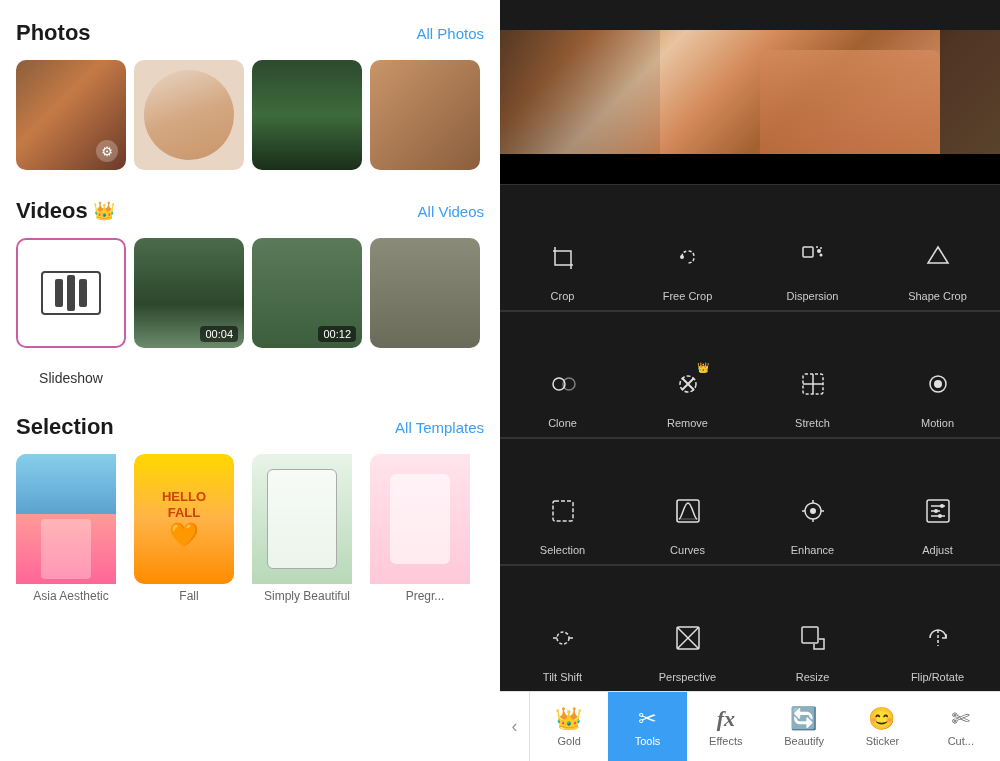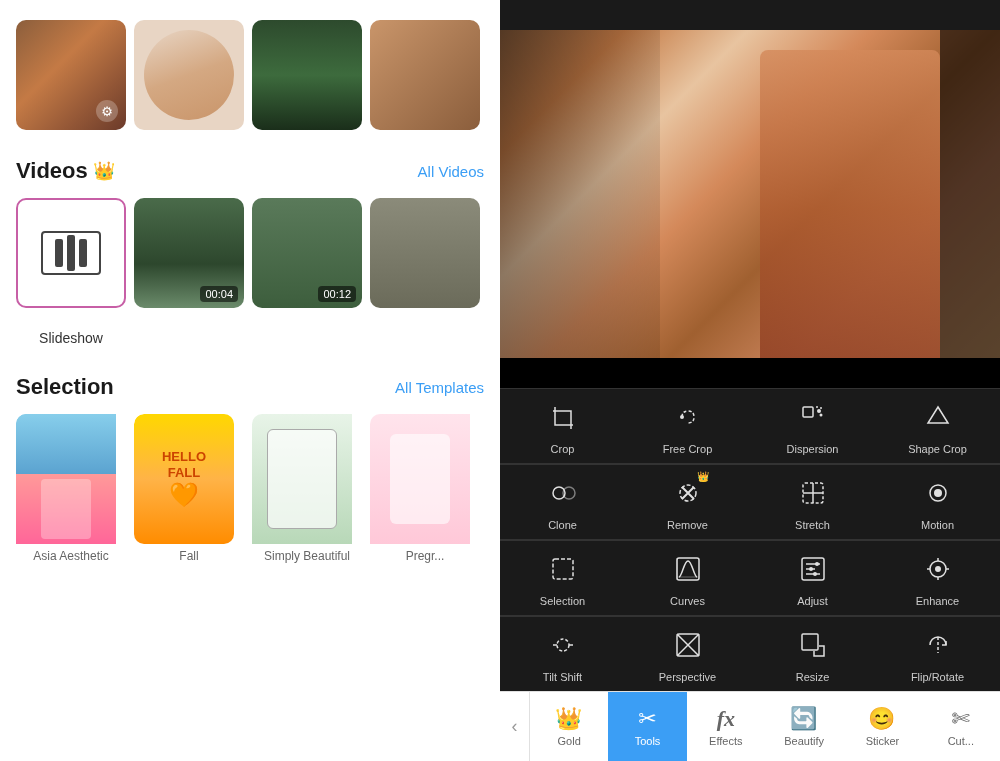--- a/index.html
+++ b/index.html
@@ -213,21 +213,22 @@
       border-top: 1px solid #333;
     }
 
     .tool-item {
       display: flex;
       flex-direction: column;
       align-items: center;
       justify-content: center;
       padding: 10px 4px 8px;
       cursor: pointer;
-      gap: 8px;
+      gap: 15px;
+      margin-top: 44px;
     }
 
     .tool-icon {
       width: 36px;
       height: 36px;
       display: flex;
       align-items: center;
       justify-content: center;
       color: #e0e0e0;
     }
@@ -300,20 +301,24 @@
       height: 1px;
       background: #333;
       width: 100%;
     }
   </style>
 </head>
 <body>
 
 <div class="left-panel">
 
+  <div class="section-header">
+    <span class="section-title">Photos</span>
+    <span class="all-link">All Photos</span>
+  </div>
   <div class="thumbnails-row">
     <div class="thumb thumb-1">
       <div class="thumb-icon">⚙</div>
     </div>
     <div class="thumb thumb-2-wrap">
       <div class="thumb-circle"></div>
     </div>
     <div class="thumb thumb-3"></div>
     <div class="thumb thumb-4"></div>
   </div>
@@ -507,44 +512,44 @@
               <path d="M5,22 C8,22 10,6 14,6 C18,6 20,22 23,22" stroke="#e0e0e0"></path>
               <line x1="3" y1="22" x2="25" y2="22" stroke-width="1" opacity="0.4"></line>
               <line x1="3" y1="3" x2="3" y2="25" stroke-width="1" opacity="0.4"></line>
             </svg>
         </div>
         <span class="tool-label">Curves</span>
       </div>
       <div class="tool-item">
         <div class="tool-icon">
           <svg viewBox="0 0 28 28">
+              <circle cx="14" cy="14" r="8"></circle>
+              <line x1="14" y1="3" x2="14" y2="6"></line>
+              <line x1="14" y1="22" x2="14" y2="25"></line>
+              <line x1="3" y1="14" x2="6" y2="14"></line>
+              <line x1="22" y1="14" x2="25" y2="14"></line>
+              <circle cx="14" cy="14" r="3" fill="#e0e0e0" stroke="none"></circle>
+            </svg>
+        </div>
+        <span class="tool-label">Enhance</span>
+      </div>
+      <div class="tool-item">
+        <div class="tool-icon">
+          <svg viewBox="0 0 28 28">
               <rect x="3" y="3" width="22" height="22" rx="2"></rect>
               <line x1="7" y1="9" x2="21" y2="9"></line>
               <line x1="7" y1="14" x2="16" y2="14"></line>
               <line x1="7" y1="19" x2="21" y2="19"></line>
               <circle cx="18" cy="9" r="2" fill="#e0e0e0" stroke="none"></circle>
               <circle cx="12" cy="14" r="2" fill="#e0e0e0" stroke="none"></circle>
               <circle cx="16" cy="19" r="2" fill="#e0e0e0" stroke="none"></circle>
             </svg>
         </div>
         <span class="tool-label">Adjust</span>
       </div>
-      <div class="tool-item">
-        <div class="tool-icon">
-          <svg viewBox="0 0 28 28">
-              <circle cx="14" cy="14" r="8"></circle>
-              <line x1="14" y1="3" x2="14" y2="6"></line>
-              <line x1="14" y1="22" x2="14" y2="25"></line>
-              <line x1="3" y1="14" x2="6" y2="14"></line>
-              <line x1="22" y1="14" x2="25" y2="14"></line>
-              <circle cx="14" cy="14" r="3" fill="#e0e0e0" stroke="none"></circle>
-            </svg>
-        </div>
-        <span class="tool-label">Enhance</span>
-      </div>
     </div>
     <div class="divider-row"></div>
 
     <div class="tools-grid">
       <div class="tool-item">
         <div class="tool-icon">
           <svg viewBox="0 0 28 28">
               <circle cx="14" cy="14" r="6" stroke-dasharray="3,2"></circle>
               <line x1="4" y1="14" x2="8" y2="14"></line>
               <line x1="20" y1="14" x2="24" y2="14"></line>

